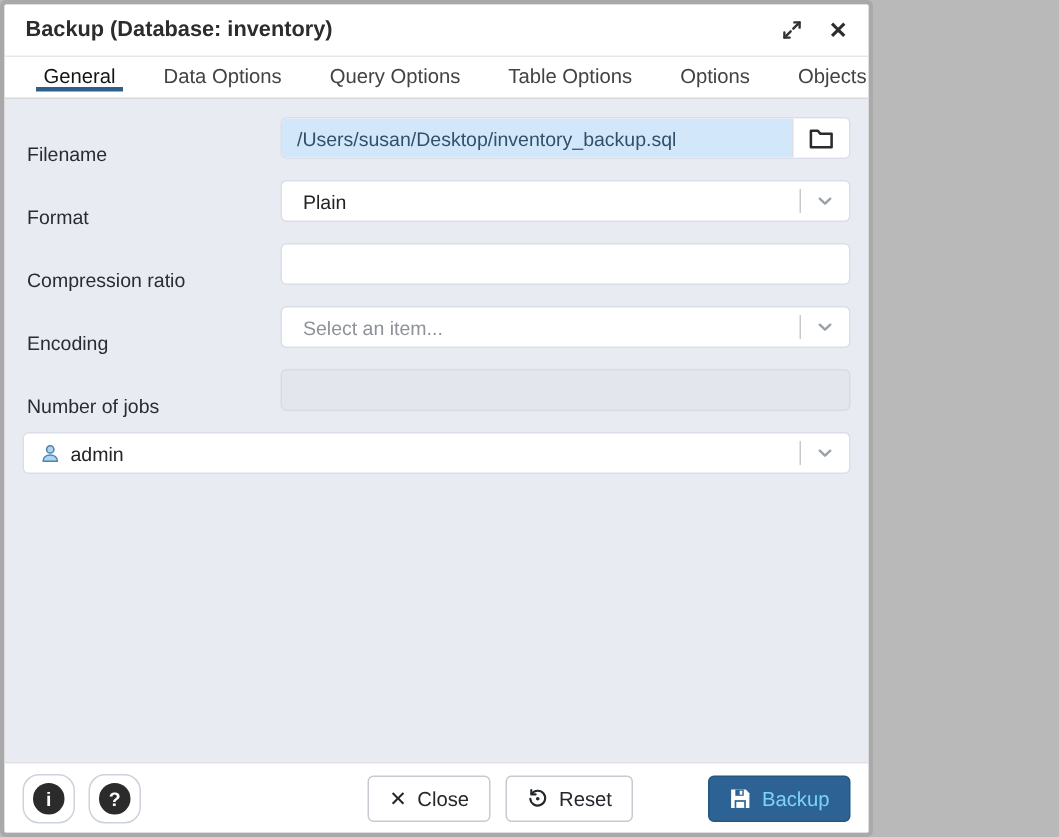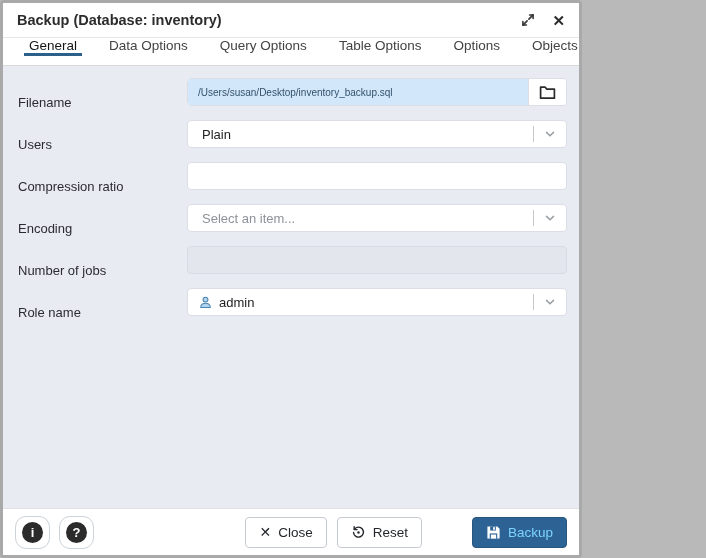--- a/index.html
+++ b/index.html
@@ -11,29 +11,29 @@
     font-family:"Liberation Sans", sans-serif;
   }
   
   .titlebar { flex:0 0 35px; display:flex; align-items:center; padding:0 14px 0 14px; background:#fff; border-bottom:1px solid #e7e7e7; }
   .title { font-size:14.5px; font-weight:600; color:#2c2c2c; }
   .title .obj { font-weight:700; }
   .title-actions { margin-left:auto; display:flex; align-items:center; gap:17px; }
   .title-actions .tbtn { display:flex; align-items:center; justify-content:center; cursor:pointer; color:#333; background:none; border:none; }
   .close-x { font-size:15px; font-weight:700; color:#2d2d2d; line-height:1; }
   
-  .tabbar { flex:0 0 28px; display:flex; align-items:flex-start; padding-left:10px; background:#fff; border-bottom:1px solid #d9d9d9; }
+  .tabbar { flex:0 0 28px; display:flex; align-items:center; padding-left:10px; background:#fff; border-bottom:1px solid #d9d9d9; }
   .tab { display:flex; align-items:center; font-size:13.5px; color:#434343; padding:0 5px; margin:0 11px; border-bottom:3px solid transparent; cursor:pointer; white-space:nowrap; }
   .tab.active { color:#151515; border-bottom-color:#2c608a; }
   
   .form { flex:1; background:#e9ebf2; padding:12px 12px 0 12px; }
   .row { display:flex; align-items:center; height:28px; margin-bottom:14px; }
   .row > label { flex:0 0 172px; font-size:13px; color:#2a2c31; padding-left:3px;margin-top:20px; }
   .control { flex:1; height:28px; display:flex; align-items:center; background:#fff; border:1px solid #dbdee7; border-radius:4px; font-size:13px; color:#222; overflow:hidden; }
-  .control input.txt { flex:1; height:100%; border:none; outline:none; background:transparent; font-family:inherit; font-size:10px; color:#222; padding:0 10px; }
+  .control input.txt { flex:1; height:100%; border:none; outline:none; background:transparent; font-family:inherit; font-size:13px; color:#222; padding:0 10px; }
   
   .file-input { background:#d2e8fa !important; color:#33506b !important; }
   .folder-btn { flex:0 0 38px; height:100%; background:#fff; border:none; border-left:1px solid #dbdee7; display:flex; align-items:center; justify-content:center; cursor:pointer; }
   
   .sel-value { flex:1; padding-left:14px; white-space:nowrap; overflow:hidden; }
   .sel-value.placeholder { color:#8e9298; }
   .sel-sep { flex:0 0 1px; height:16px; background:#c9c9c9; }
   .sel-chev { flex:0 0 32px; display:flex; align-items:center; justify-content:center; cursor:pointer; }
   .user-ic { margin:0 6px 0 10px; display:flex; align-items:center; }
   .user-ic + .sel-value { padding-left:0; }
@@ -89,21 +89,21 @@
         <input class="txt file-input" type="text" value="/Users/susan/Desktop/inventory_backup.sql" style="">
         <button class="folder-btn">
           <svg width="17" height="15" viewBox="0 0 17 15" fill="none" stroke="#2b2b2b" stroke-width="1.7" stroke-linejoin="round">
             <path d="M1.6 13.2V2.2h4.6l1.6 1.9h7.6v9.1z"></path>
           </svg>
         </button>
       </div>
     </div>
 
     <div class="row">
-      <label>Users</label>
+      <label>Format</label>
       <div class="control">
         <div class="sel-value">Plain</div>
         <div class="sel-sep"></div>
         <div class="sel-chev">
           <svg width="14" height="14" viewBox="0 0 16 16" fill="none" stroke="#9aa0a6" stroke-width="1.8" stroke-linecap="round" stroke-linejoin="round">
               <path d="M4 6.2 8 10l4-3.8"></path>
             </svg>
         </div>
       </div>
     </div>
@@ -129,21 +129,20 @@
     </div>
 
     <div class="row">
       <label>Number of jobs</label>
       <div class="control disabled">
         <input class="txt" type="text" disabled="" value="" style="">
       </div>
     </div>
 
     <div class="row">
-      <label>Role name</label>
       <div class="control">
         <span class="user-ic">
           <svg width="15" height="15" viewBox="0 0 16 16">
             <circle cx="8" cy="4.9" r="2.6" fill="#aed4f0" stroke="#4b84b0" stroke-width="1.1"></circle>
             <path d="M2.9 13.4c0-3 2.3-4.5 5.1-4.5s5.1 1.5 5.1 4.5z" fill="#aed4f0" stroke="#4b84b0" stroke-width="1.1" stroke-linejoin="round"></path>
           </svg>
         </span>
         <div class="sel-value">admin</div>
         <div class="sel-sep"></div>
         <div class="sel-chev">

